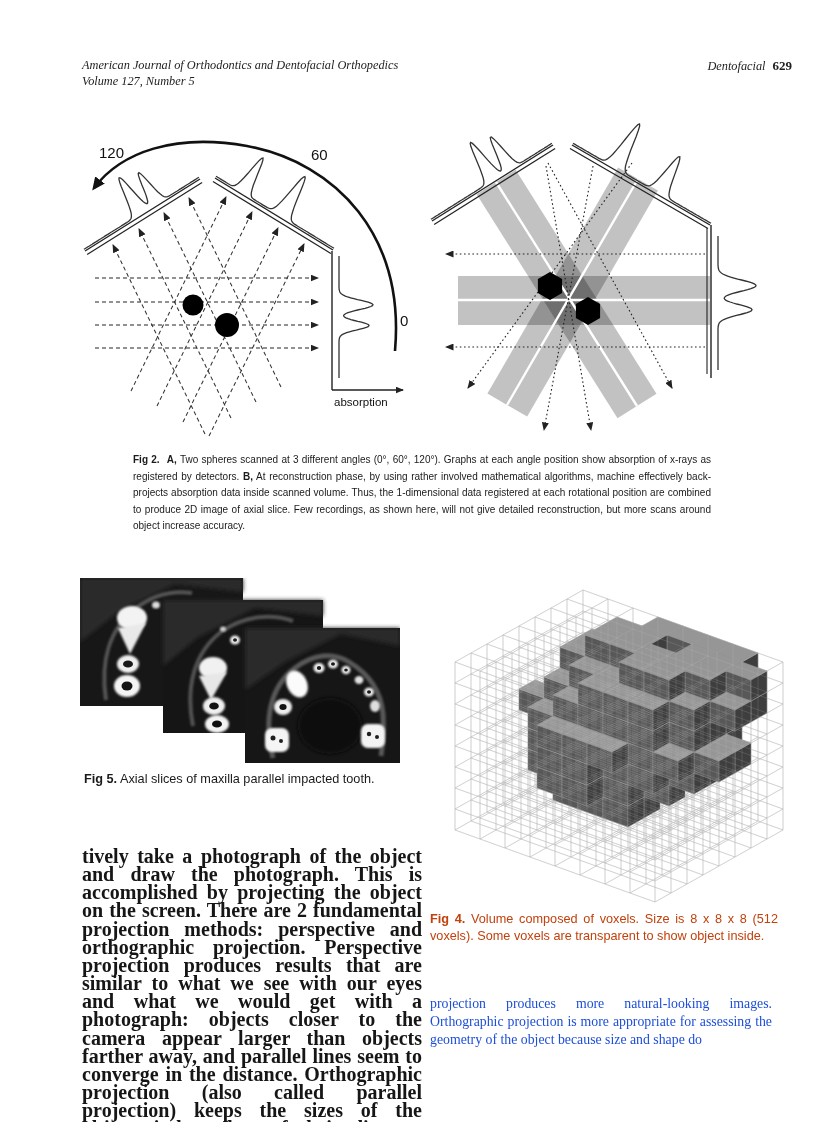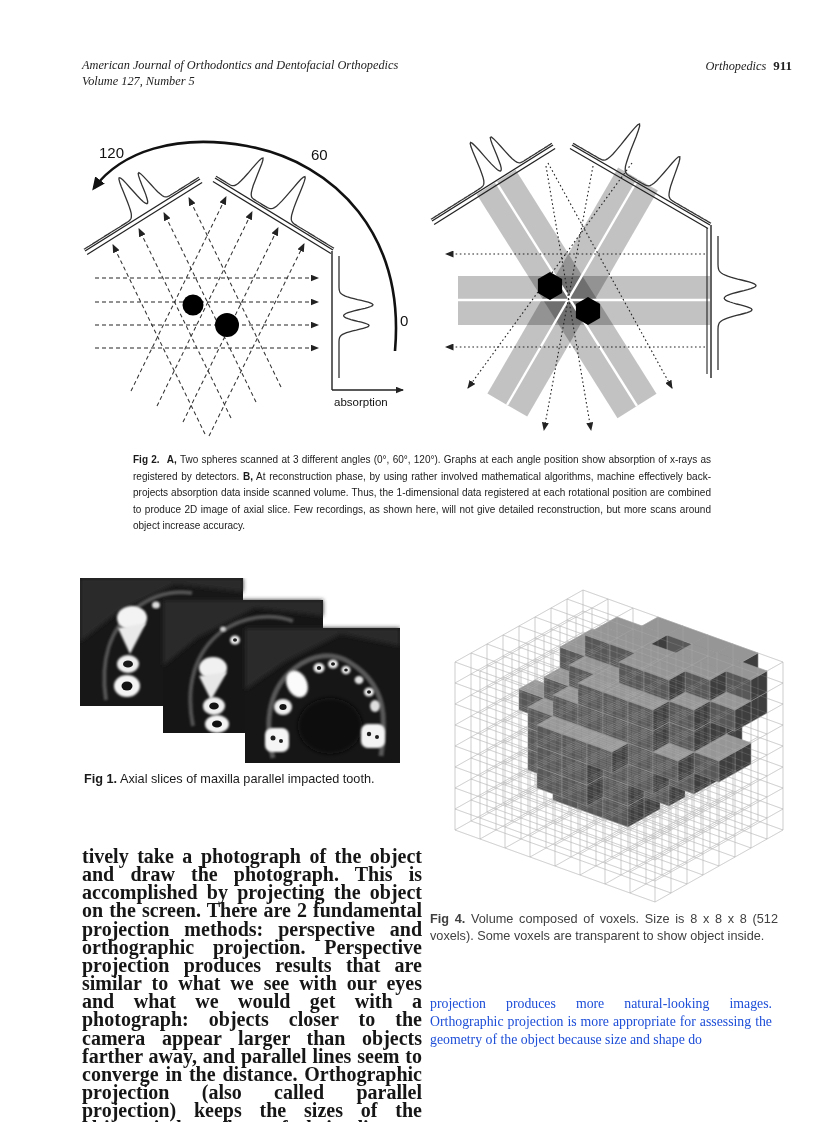--- a/index.html
+++ b/index.html
@@ -30,21 +30,21 @@
   .fig3{position:absolute;left:80px;top:578px;}
   .fig3-caption{
     position:absolute;left:84px;top:771px;width:330px;
     font-family:"Liberation Sans", sans-serif;font-size:12.7px;line-height:16px;color:#1a1a1a;
   }
   
   .fig4{position:absolute;left:428px;top:586px;}
   .fig4-caption{
     position:absolute;left:430px;top:911px;width:348px;
     font-family:"Liberation Sans", sans-serif;font-size:12.7px;line-height:16.6px;
-    text-align:justify;color:#404040;
+    text-align:justify;color:#c2410c;
   }
   
   .body-left{
     position:absolute;left:82px;top:827px;width:340px;
     font-size:20px;line-height:18.15px;text-align:justify;color:#161616;font-weight:bold;
   }
   .body-right{
     position:absolute;left:430px;top:981px;width:342px;
     font-size:13.8px;line-height:18.15px;text-align:justify;color:#1d4ed8;
   }
@@ -54,21 +54,21 @@
 </head>
 <body>
 
 <div class="page">
 
   <div class="hdr-left">
     <div>American Journal of Orthodontics and Dentofacial Orthopedics</div>
     <div>Volume 127, Number 5</div>
   </div>
   <div class="hdr-right">
-    <span class="author">Orthopedics</span><span class="pg">911</span>
+    <span class="author">Dentofacial</span><span class="pg">629</span>
   </div>
 
   <svg id="figA" class="fig2-a" width="345" height="330" viewBox="0 0 345 330">
     <defs>
       <marker id="arrA" markerWidth="9" markerHeight="7" refX="7.5" refY="3.5" orient="auto" markerUnits="userSpaceOnUse">
         <path d="M0 0 L8.5 3.5 L0 7 Z" fill="#222"></path>
       </marker>
       <marker id="arrAbig" markerWidth="14" markerHeight="12" refX="10" refY="6" orient="auto" markerUnits="userSpaceOnUse">
         <path d="M0 0 L13 6 L0 12 Z" fill="#111"></path>
       </marker>
@@ -209,21 +209,21 @@
       <ellipse cx="124" cy="64" rx="5" ry="4.6" fill="#e8e8e8" filter="url(#b1)"></ellipse>
       <ellipse cx="124" cy="64" rx="2" ry="1.8" fill="#181818"></ellipse>
       <ellipse cx="130" cy="78" rx="5" ry="6" fill="#dedede" filter="url(#b1)"></ellipse>
       <rect x="116" y="96" width="24" height="24" rx="7" fill="#f3f3f3" filter="url(#b1)"></rect>
       <circle cx="124" cy="106" r="2.2" fill="#1f1f1f"></circle>
       <circle cx="132" cy="109" r="2" fill="#1f1f1f"></circle>
     </g>
   </svg>
 
   <div class="fig3-caption">
-    <b>Fig 1.</b><span> Axial slices of maxilla parallel impacted tooth.</span>
+    <b>Fig 5.</b><span> Axial slices of maxilla parallel impacted tooth.</span>
   </div>
 
   <svg id="figC" class="fig4" width="384" height="320" viewBox="0 0 384 320">
       <g stroke="#a8a8a8" stroke-width="0.55" stroke-opacity="0.9">
         <line x1="155" y1="172" x2="355" y2="244"></line>
         <line x1="155" y1="172" x2="155" y2="4"></line>
         <line x1="155" y1="172" x2="27" y2="244"></line>
         <line x1="139" y1="181" x2="339" y2="253"></line>
         <line x1="139" y1="181" x2="139" y2="13"></line>
         <line x1="155" y1="151" x2="27" y2="223"></line>

